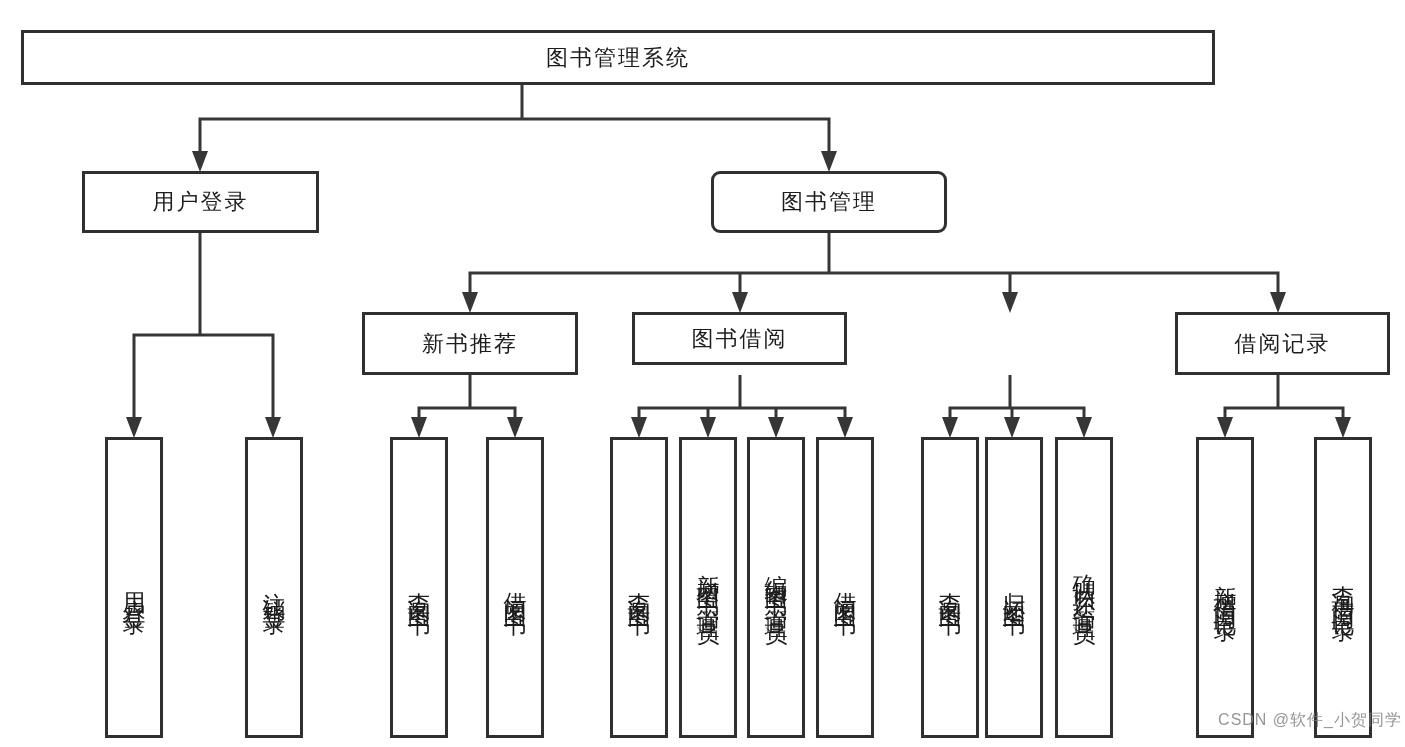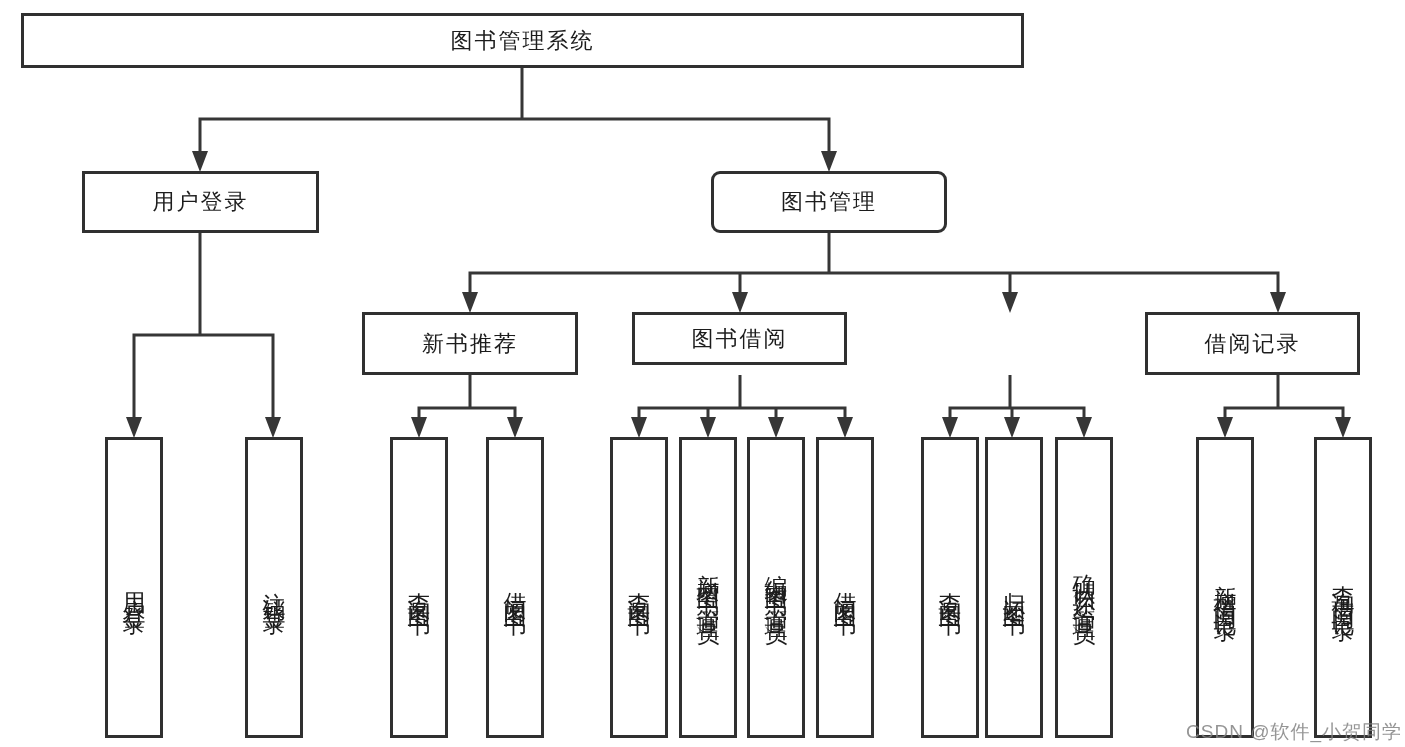--- a/index.html
+++ b/index.html
@@ -37,49 +37,49 @@
     letter-spacing: 2px;
     white-space: nowrap;
   }
   .node.vertical .label {
     writing-mode: vertical-rl;
     font-size: 23px;
     letter-spacing: 7px;
     line-height: 1;
   }
   
-  .n-root      { left: 21px;   top: 13px;  width: 1003px; height: 55px; font-family: Liberation Mono, monospace; }
+  .n-root      { left: 21px;   top: 30px;  width: 1194px; height: 55px; font-family: Liberation Mono, monospace; }
   
   .n-login     { left: 82px;   top: 171px; width: 237px;  height: 62px; }
   .n-mgmt      { left: 711px;  top: 171px; width: 236px;  height: 62px; border-radius: 9px; }
   
   .n-rec       { left: 362px;  top: 312px; width: 216px;  height: 63px; }
   .n-borrow    { left: 632px;  top: 312px; width: 215px;  height: 53px; }
   .n-current   { left: 902px;  top: 312px; width: 215px;  height: 63px; }
-  .n-records   { left: 1145px; top: 312px; width: 215px;  height: 63px; }
+  .n-records   { left: 1175px; top: 312px; width: 215px;  height: 63px; }
   
   .leaf { top: 437px; width: 58px; height: 301px; }
   .l-1  { left: 105px; }
   .l-2  { left: 245px; }
   .l-3  { left: 390px; }
   .l-4  { left: 486px; }
   .l-5  { left: 610px; }
   .l-6  { left: 679px; }
   .l-7  { left: 747px; }
   .l-8  { left: 816px; }
   .l-9  { left: 921px; }
   .l-10 { left: 985px; }
   .l-11 { left: 1055px; }
   .l-12 { left: 1196px; }
   .l-13 { left: 1314px; }
   .watermark {
     position: absolute;
     right: 3px;
-    bottom: 2px;
-    font-size: 19px;
+    bottom: 16px;
+    font-size: 16px;
     color: rgba(130, 130, 130, 0.85);
     letter-spacing: 1px;
     z-index: 3;
     white-space: nowrap;
   }
 </style>
 </head>
 <body>
 
 <div id="stage">

